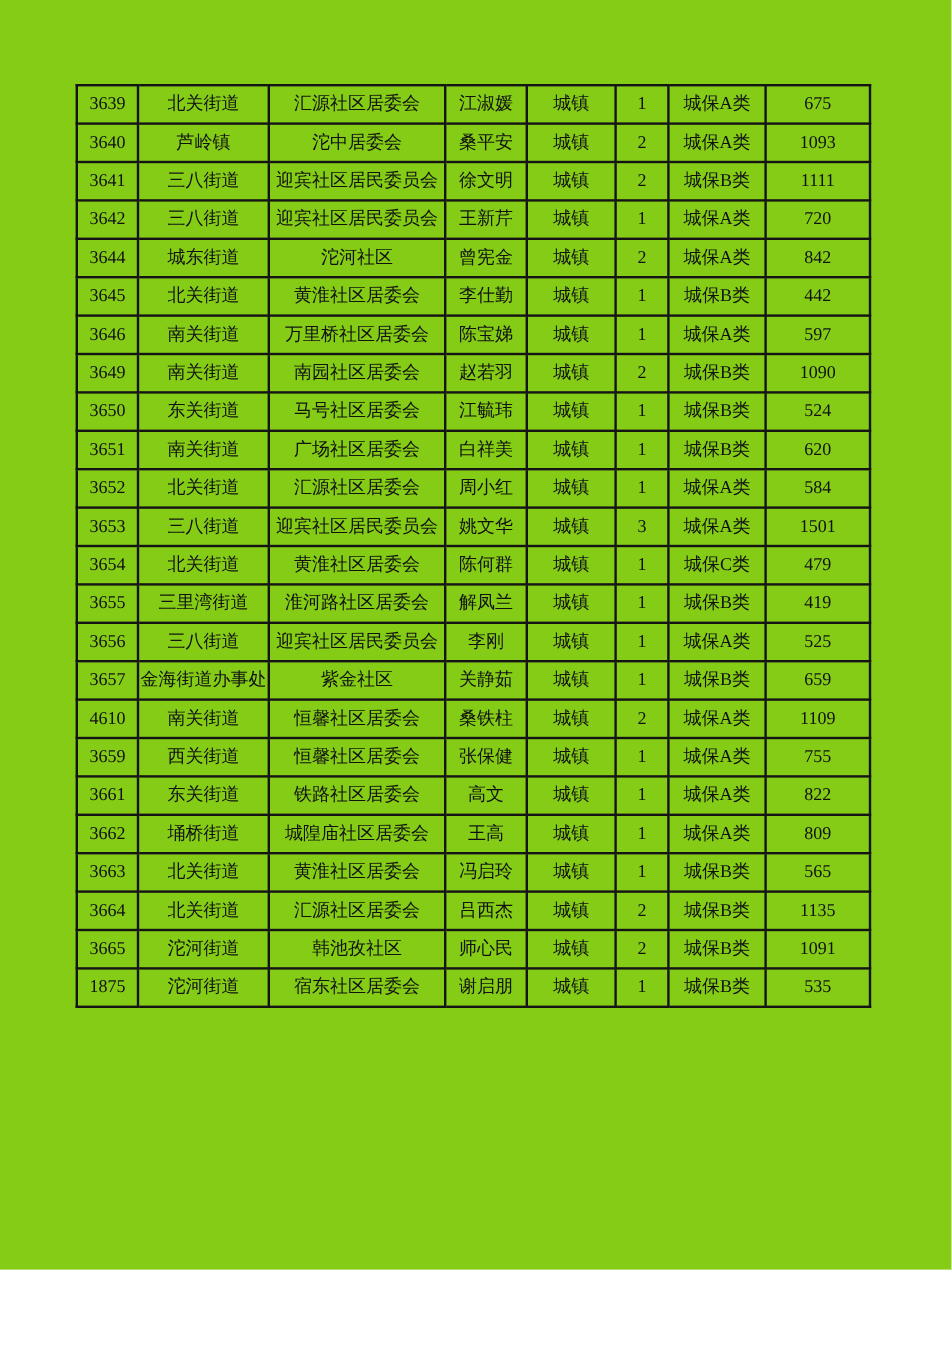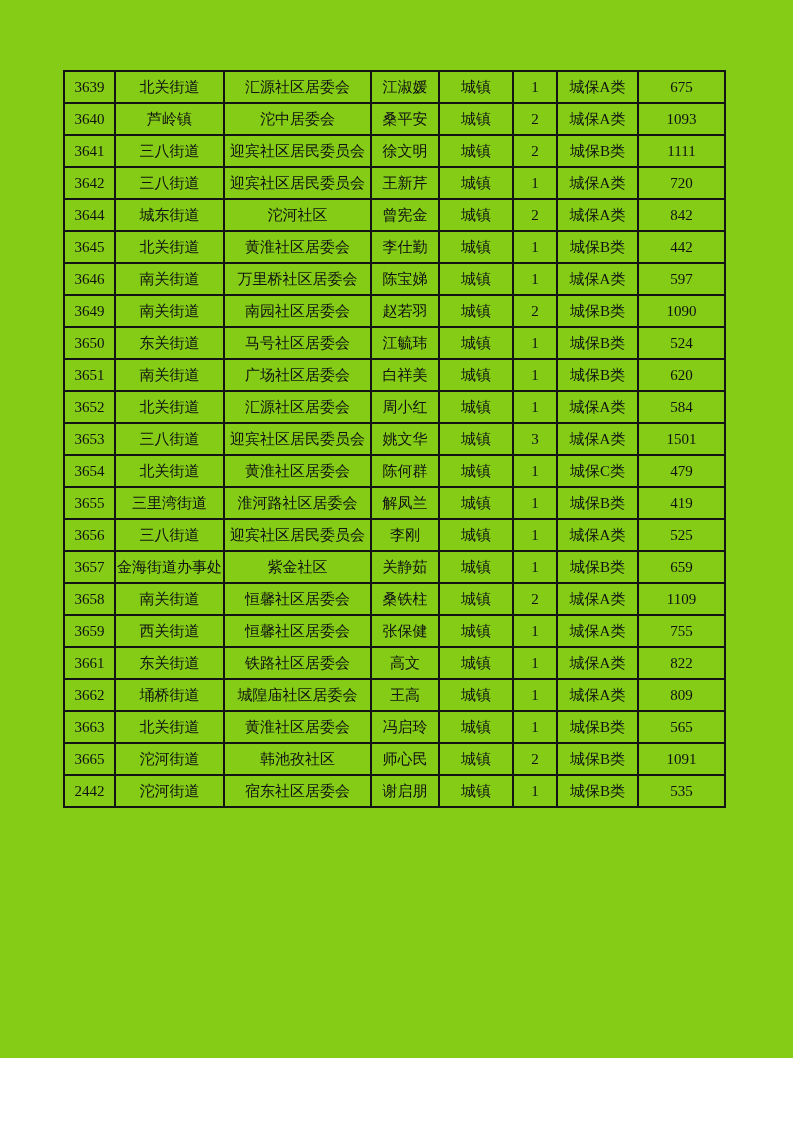--- a/index.html
+++ b/index.html
@@ -219,21 +219,21 @@
           <td>3657</td>
           <td>金海街道办事处</td>
           <td>紫金社区</td>
           <td>关静茹</td>
           <td>城镇</td>
           <td>1</td>
           <td>城保B类</td>
           <td>659</td>
         </tr>
         <tr>
-          <td>3658</td>
+          <td>4610</td>
           <td>南关街道</td>
           <td>恒馨社区居委会</td>
           <td>桑铁柱</td>
           <td>城镇</td>
           <td>2</td>
           <td>城保A类</td>
           <td>1109</td>
         </tr>
         <tr>
           <td>3659</td>
@@ -269,31 +269,41 @@
           <td>3663</td>
           <td>北关街道</td>
           <td>黄淮社区居委会</td>
           <td>冯启玲</td>
           <td>城镇</td>
           <td>1</td>
           <td>城保B类</td>
           <td>565</td>
         </tr>
         <tr>
+          <td>3664</td>
+          <td>北关街道</td>
+          <td>汇源社区居委会</td>
+          <td>吕西杰</td>
+          <td>城镇</td>
+          <td>2</td>
+          <td>城保B类</td>
+          <td>1135</td>
+        </tr>
+        <tr>
           <td>3665</td>
           <td>沱河街道</td>
           <td>韩池孜社区</td>
           <td>师心民</td>
           <td>城镇</td>
           <td>2</td>
           <td>城保B类</td>
           <td>1091</td>
         </tr>
         <tr>
-          <td>2442</td>
+          <td>1875</td>
           <td>沱河街道</td>
           <td>宿东社区居委会</td>
           <td>谢启朋</td>
           <td>城镇</td>
           <td>1</td>
           <td>城保B类</td>
           <td>535</td>
         </tr>
       </tbody>
   </table>

